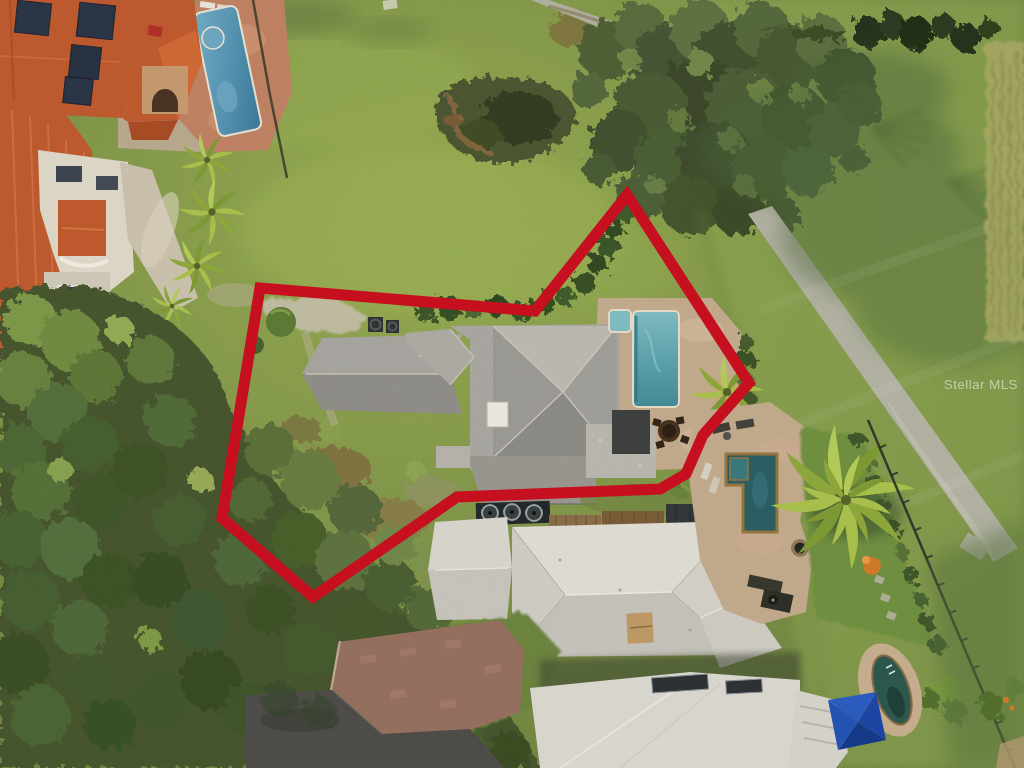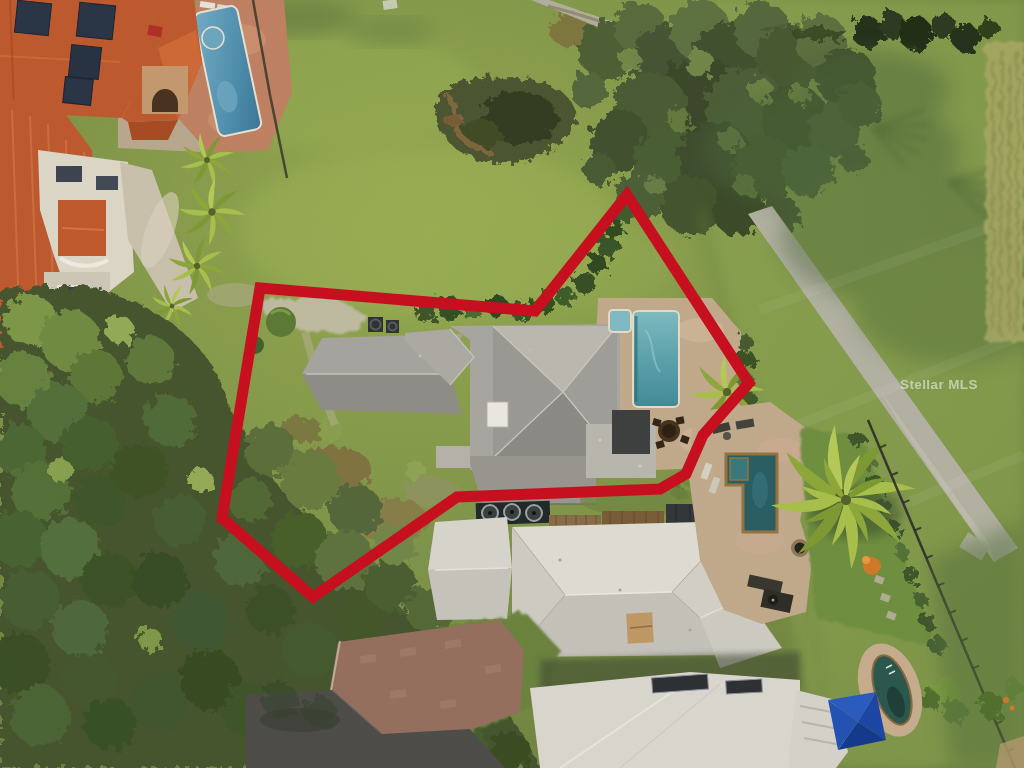--- a/index.html
+++ b/index.html
@@ -12,23 +12,23 @@
   .f-golf{fill:var(--golf-green,#8ba351);}
   .f-treedark{fill:var(--tree-dark,#47572f);}
   .f-terra{fill:var(--roof-terracotta,#bf5a2e);}
   .f-pooldark{fill:var(--pool-dark-teal,#2a5f63);}
   .f-decktan{fill:var(--deck-tan,#c3ab8d);}
   .f-salmon{fill:var(--deck-salmon,#c08263);}
   .f-brick{fill:var(--brick-drive,#96705f);}
   .f-road{fill:var(--road-asphalt,#4e4d49);}
   .f-canopyblue{fill:var(--canopy-blue,#2353b4);}
   .f-path{fill:var(--path-gray,#b3b2a3);}
-  .watermark{position:absolute;top:377px;left:900px;width:118px;
+  .watermark{position:absolute;top:377px;left:900px;width:118px;text-align:right;
     font-size:13.5px;letter-spacing:.4px;color:rgba(255,255,255,.52);
-    text-shadow:0 0 2px rgba(120,140,90,.25);user-select:none;font-weight:bold;}
+    text-shadow:0 0 2px rgba(120,140,90,.25);user-select:none;}
   .grain{opacity:.09;mix-blend-mode:multiply;}
 </style>
 </head>
 <body>
 
 <div id="photo-stage">
 <svg viewBox="0 0 1024 768" width="1024" height="768">
   <defs>
     <radialGradient id="lawnGrad" cx="42%" cy="30%" r="75%">
       <stop offset="0%" stop-color="#95aa50"></stop>

